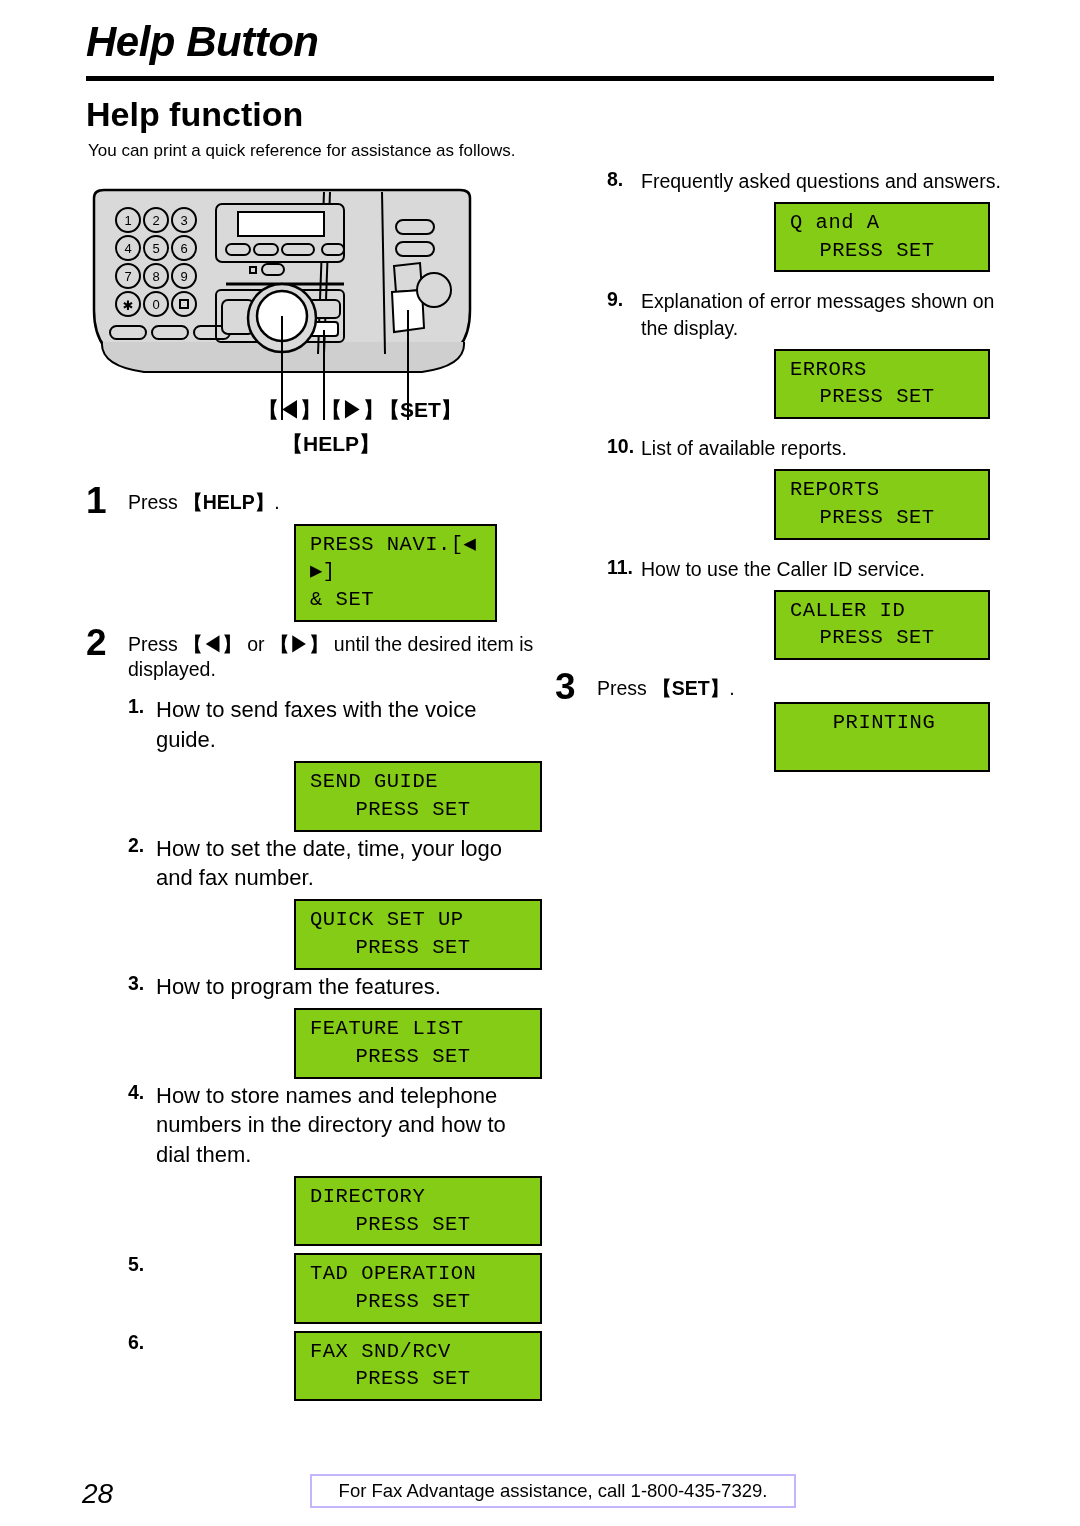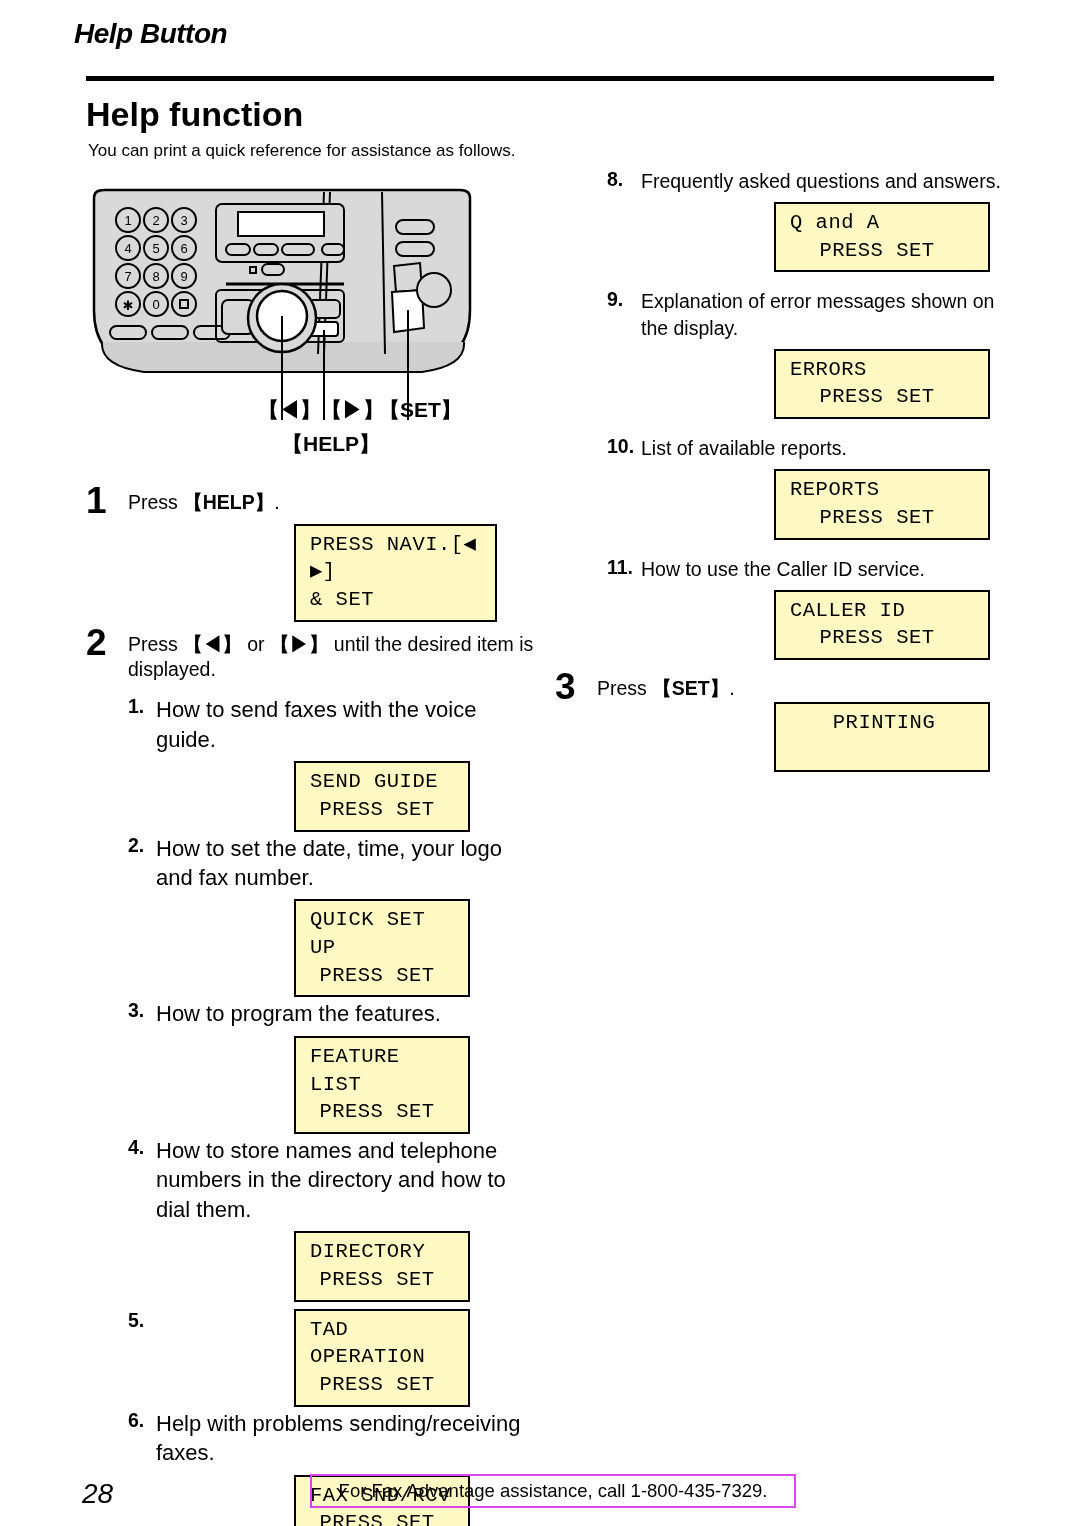--- a/index.html
+++ b/index.html
@@ -6,22 +6,22 @@
   html, body {
     width: 1080px; height: 1526px;
     background: #ffffff;
     font-family: "Liberation Sans", sans-serif;
     color: #000;
   }
   .page { position: relative; width: 1080px; height: 1526px; overflow: hidden; }
 
   
   .chapter-title {
-    position: absolute; left: 74px; top: 18px;
-    font-size: 28px; font-weight: bold; font-style: italic;
+    position: absolute; left: 86px; top: 18px;
+    font-size: 42px; font-weight: bold; font-style: italic;
     letter-spacing: -0.5px;
   }
   .rule {
     position: absolute; left: 86px; top: 76px;
     width: 908px; height: 5px; background: #000;
   }
   .section-title {
     position: absolute; left: 86px; top: 95px;
     font-size: 34px; font-weight: bold;
   }
@@ -58,56 +58,56 @@
   .step-body { margin-left: 42px; font-size: 19.5px; line-height: 1.32; }
   .b { font-weight: bold; }
 
   
   .lcd {
     border: 2px solid #000;
     font-family: "Liberation Mono", monospace;
     font-size: 20.5px;
     line-height: 1.35;
     padding: 5px 10px 6px 14px;
-    background: #fef9c3;
+    background: #84cc16;
     letter-spacing: 0.5px;
   }
   .lcd .l2 { text-align: center; padding-right: 14px; }
   .lcd .lc { text-align: center; }
   .lcd .blank { visibility: hidden; }
   .lcd-left  { width: 203px; margin-left: 208px; margin-top: 8px; margin-bottom: 4px; }
 
   
   .sublist { margin-top: 12px; margin-left: 42px; }
   .sub-item { position: relative; margin-bottom: 2px; }
   .sub-num {
     position: absolute; left: 0; top: 0;
     font-size: 19.5px; font-weight: bold; width: 28px;
   }
   .sub-text { margin-left: 28px; font-size: 22px; line-height: 1.34; }
-  .sub-lcd { width: 176px; margin-left: 166px; margin-top: 7px; }
+  .sub-lcd { width: 248px; margin-left: 166px; margin-top: 7px; }
 
   
   .rlist .sub-item { margin-bottom: 0; }
   .r-num {
     position: absolute; left: 0; top: 0;
     font-size: 19.5px; font-weight: bold; width: 34px;
   }
   .r-text { margin-left: 34px; font-size: 19.5px; line-height: 1.34; }
   .r-lcd { width: 216px; margin-left: 167px; margin-top: 8px; margin-bottom: 16px; }
 
   
   .page-num {
     position: absolute; left: 82px; top: 1478px;
     font-size: 28px; font-style: italic;
   }
   .footer-box {
     position: absolute; left: 310px; top: 1474px;
     width: 486px; height: 34px;
-    border: 2px solid #d946ef;
+    border: 2px solid #c4b5fd;
     display: flex; align-items: center; justify-content: center;
     font-size: 18.5px;
   }
 </style>
 </head>
 <body>
 
 <div class="page">
 
   <div class="chapter-title">Help Button</div>
@@ -268,21 +268,20 @@
         <div class="sub-item">
           <div class="sub-num">5.</div>
           <div class="lcd sub-lcd">
             <div>TAD OPERATION</div>
             <div class="l2">PRESS SET</div>
           </div>
         </div>
 
         <div class="sub-item">
           <div class="sub-num">6.</div>
-          <div class="sub-text">Help with problems sending/receiving faxes.</div>
           <div class="lcd sub-lcd">
             <div>FAX SND/RCV</div>
             <div class="l2">PRESS SET</div>
           </div>
         </div>
 
       </div>
     </div>
   </div>
 

